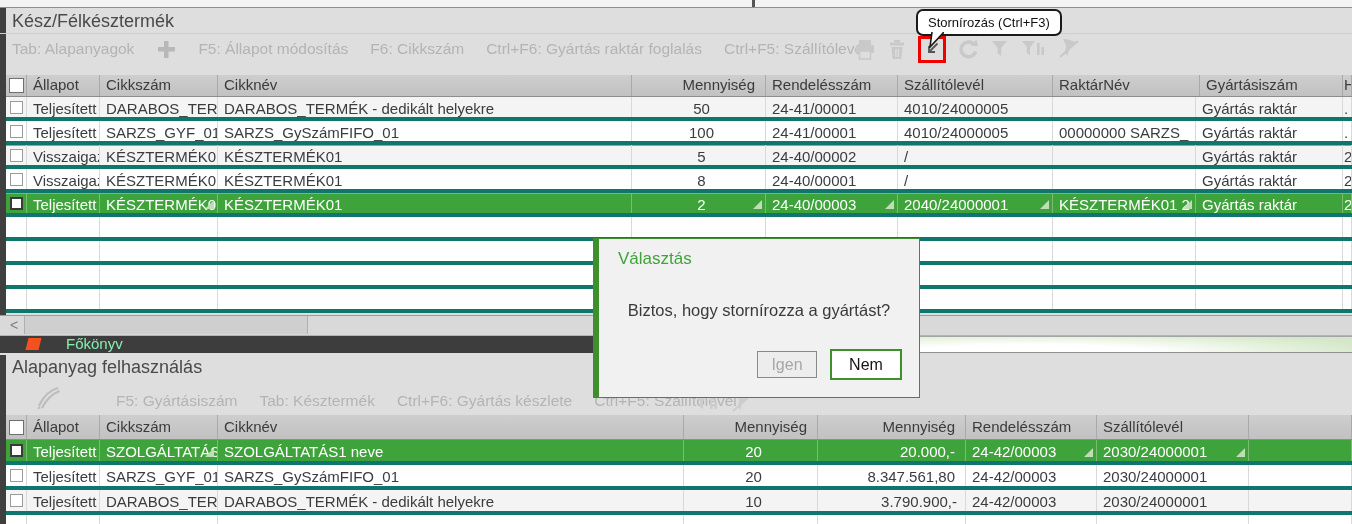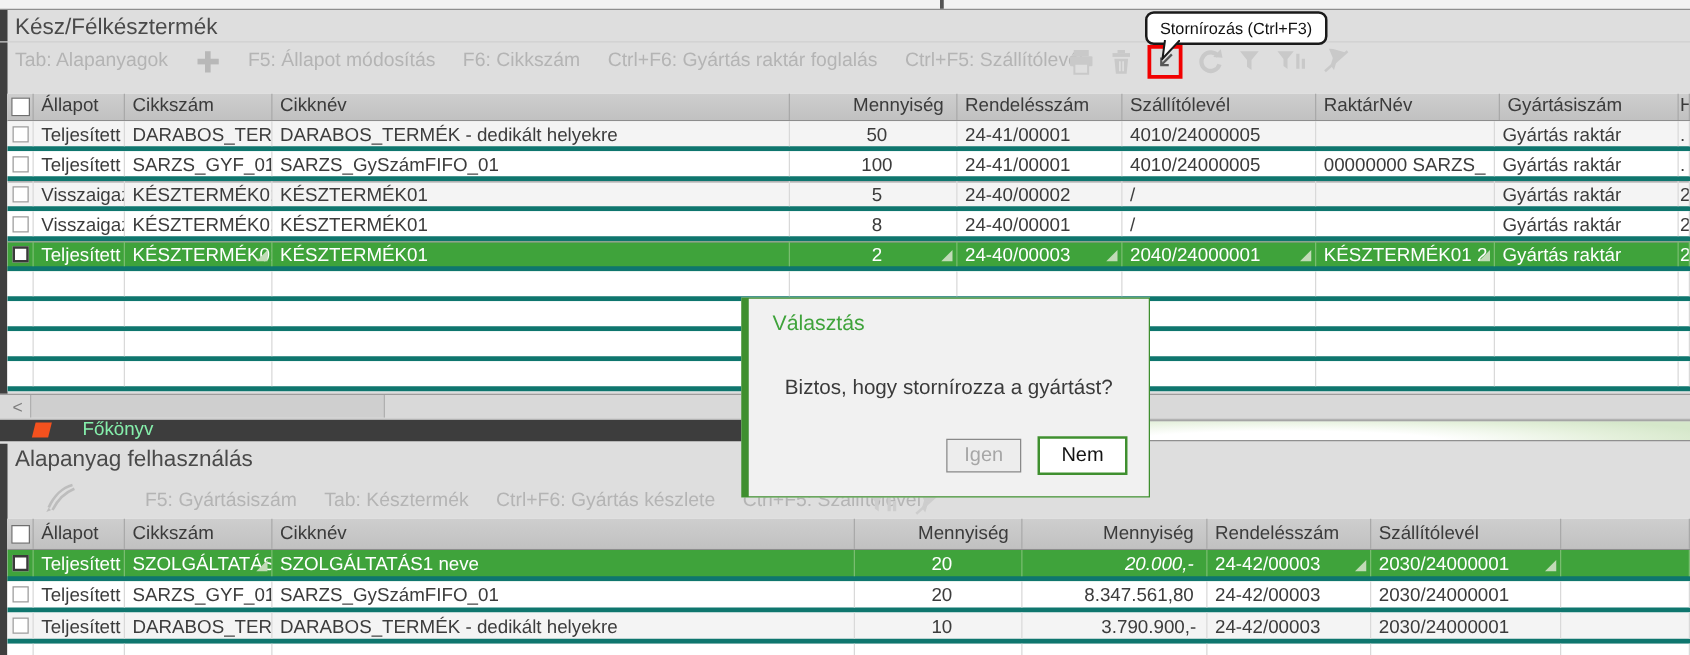--- a/index.html
+++ b/index.html
@@ -366,21 +366,21 @@
       <div class="cell" style="width: 103px;"></div>
     </div>
     <div class="t-row selected">
       <div class="cell cbcell" style="width: 21px;">
         <div class="checkbox"></div>
       </div>
       <div class="cell" style="width: 73px;">Teljesített</div>
       <div class="cell" style="width: 118px;">SZOLGÁLTATÁS1<div class="marker"></div></div>
       <div class="cell" style="width: 466px;">SZOLGÁLTATÁS1 neve</div>
       <div class="cell" style="width: 134px; text-align: center;">20</div>
-      <div class="cell" style="width: 148px; text-align: right; padding-right: 10px; font-style: italic;">20.000,-</div>
+      <div class="cell" style="width: 148px; text-align: right; padding-right: 10px;">20.000,-</div>
       <div class="cell" style="width: 131px;">24-42/00003<div class="marker"></div></div>
       <div class="cell" style="width: 152px;">2030/24000001<div class="marker"></div></div>
       <div class="cell" style="width: 103px;"></div>
     </div>
     <div class="t-row">
       <div class="cell cbcell" style="width: 21px;">
         <div class="checkbox"></div>
       </div>
       <div class="cell" style="width: 73px;">Teljesített</div>
       <div class="cell" style="width: 118px;">SARZS_GYF_01</div>

